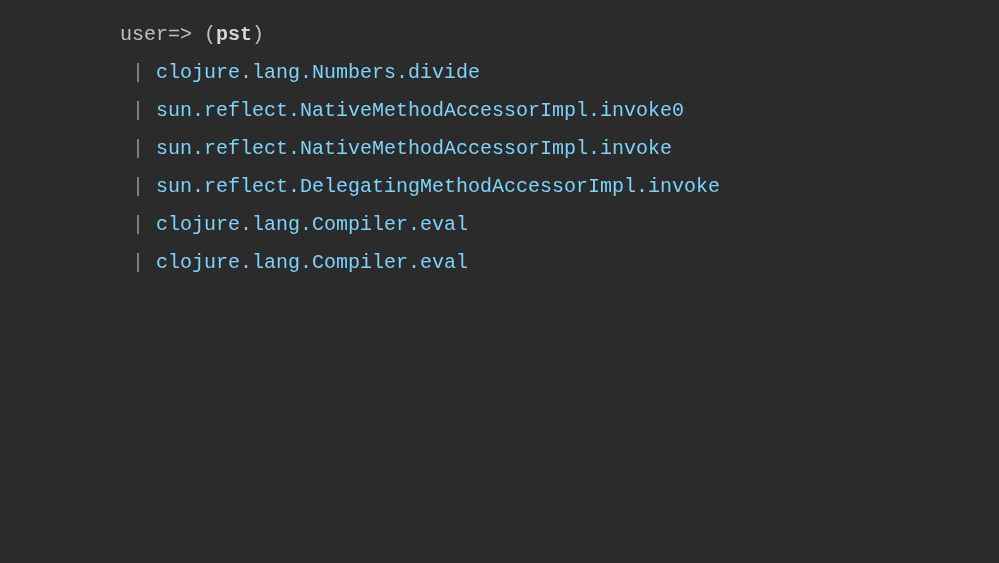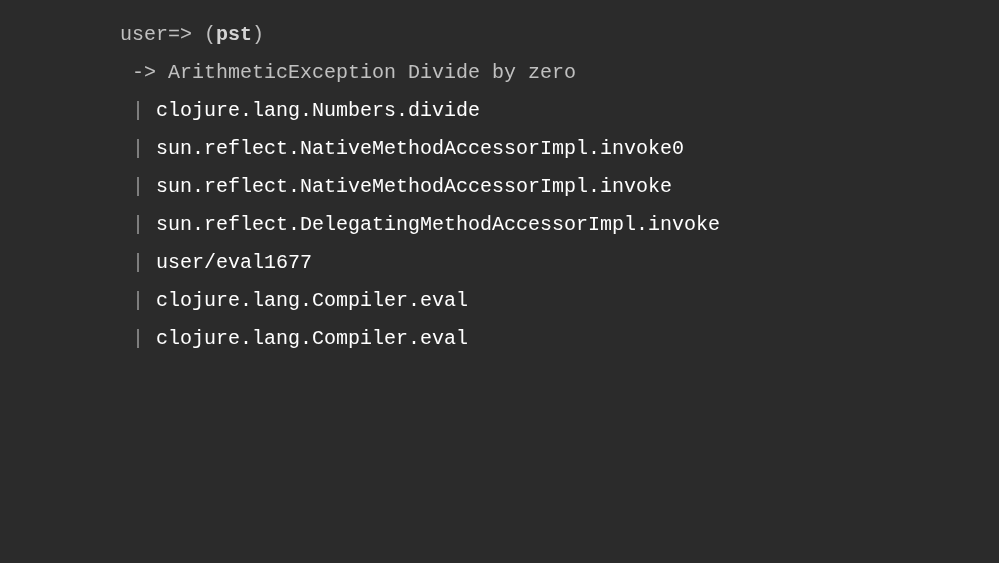--- a/index.html
+++ b/index.html
@@ -32,32 +32,30 @@
       font-weight: bold;
       color: #d4d4d4;
     }
     .arrow {
       color: #c0c0c0;
     }
     .trace-pipe {
       color: #909090;
     }
     .trace-text {
-      color: #ffffff;
+      color: #7dd3fc;
     }
     .exception {
       color: #c0c0c0;
     }
   </style>
 </head>
 <body>
 
 <div class="repl-output">
   <div class="repl-line"><span class="prompt">user=&gt; </span><span class="paren">(</span><span class="fn-name">pst</span><span class="paren">)</span></div>
-  <div class="repl-line"><span class="arrow"> -&gt; </span><span class="exception">ArithmeticException Divide by zero</span></div>
   <div class="repl-line"><span class="trace-pipe"> | </span><span class="trace-text">clojure.lang.Numbers.divide</span></div>
   <div class="repl-line"><span class="trace-pipe"> | </span><span class="trace-text">sun.reflect.NativeMethodAccessorImpl.invoke0</span></div>
   <div class="repl-line"><span class="trace-pipe"> | </span><span class="trace-text">sun.reflect.NativeMethodAccessorImpl.invoke</span></div>
   <div class="repl-line"><span class="trace-pipe"> | </span><span class="trace-text">sun.reflect.DelegatingMethodAccessorImpl.invoke</span></div>
-  <div class="repl-line"><span class="trace-pipe"> | </span><span class="trace-text">user/eval1677</span></div>
   <div class="repl-line"><span class="trace-pipe"> | </span><span class="trace-text">clojure.lang.Compiler.eval</span></div>
   <div class="repl-line"><span class="trace-pipe"> | </span><span class="trace-text">clojure.lang.Compiler.eval</span></div>
 </div>
 
 </body></html>

